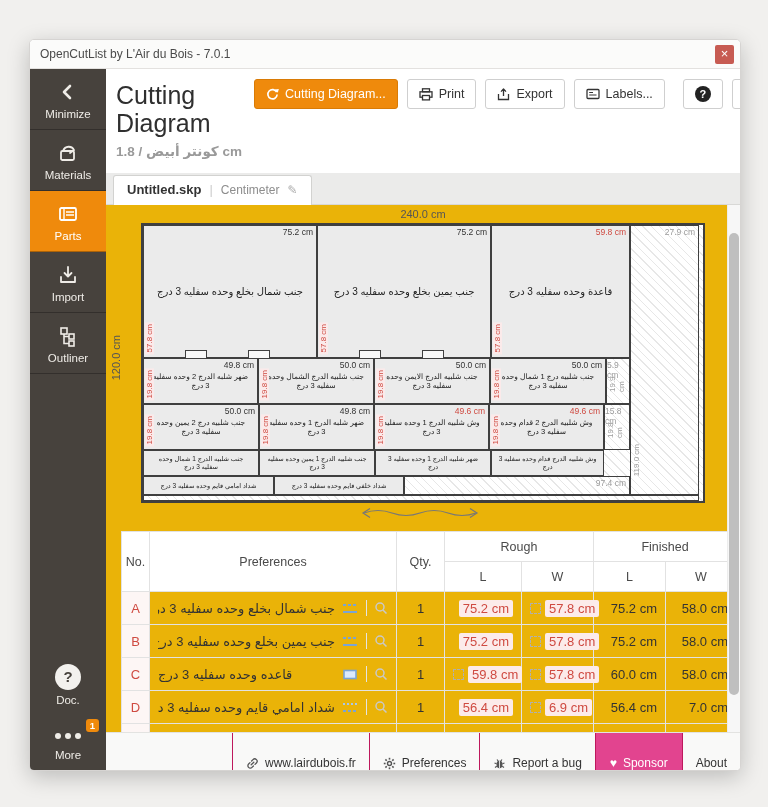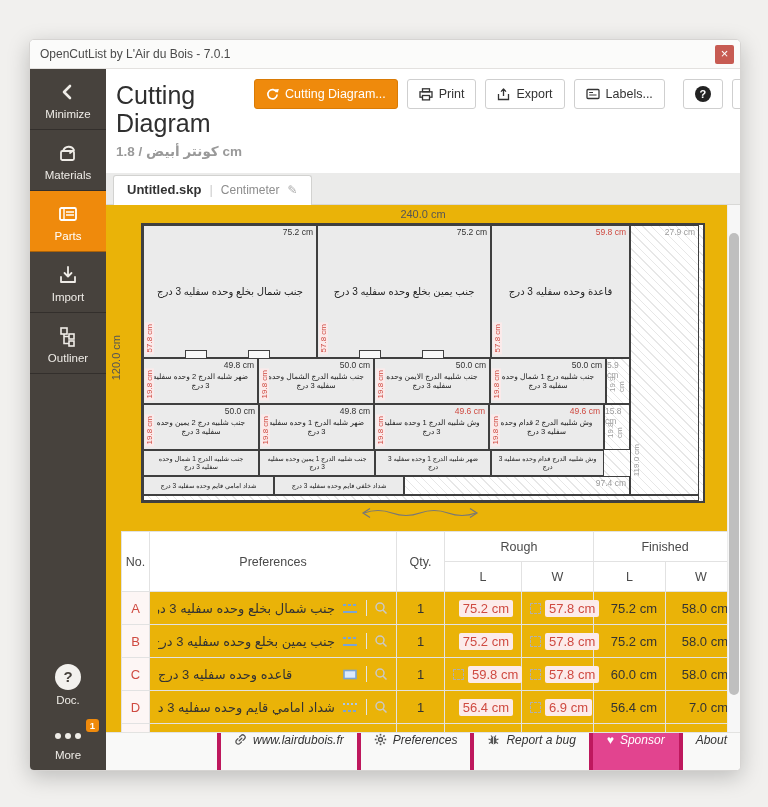--- a/index.html
+++ b/index.html
@@ -91,21 +91,21 @@
   .des{display:flex;align-items:center;justify-content:space-between;gap:6px;}
   .des .ar{direction:rtl;unicode-bidi:plaintext;color:#333;white-space:nowrap;overflow:hidden;}
   .des .icons{display:flex;align-items:center;gap:7px;flex:0 0 auto;}
   .des .vline{width:1px;height:16px;background:#e4e4e4;}
   
   .scr-track{position:absolute;top:0;right:0;bottom:0;width:12px;background:#f7f7f7;border-left:1px solid #ededed;}
   .scr-thumb{position:absolute;top:28px;right:1px;width:10px;height:462px;background:#bfbfbf;border-radius:5px;cursor:pointer;}
   
   .footer{height:37px;flex:0 0 auto;background:#f9f9f8;border-top:1px solid #e3e3e1;display:flex;
           align-items:stretch;justify-content:flex-end;font-size:12px;color:#333;}
-  .f-item{display:flex;align-items:flex-start;gap:6px;padding:0 13px;border-left:4px solid #be185d;cursor:pointer;font-style:italic;}
+  .f-item{display:flex;align-items:flex-end;gap:6px;padding:0 13px;border-left:1px solid #be185d;cursor:pointer;}
   .f-sponsor{background:#e2448f;color:#fff;margin:0;padding:0 14px;}
   svg{display:block;}
 </style>
 </head>
 <body>
 
 <div class="stage">
   <div class="win">
 
     <div class="titlebar">

